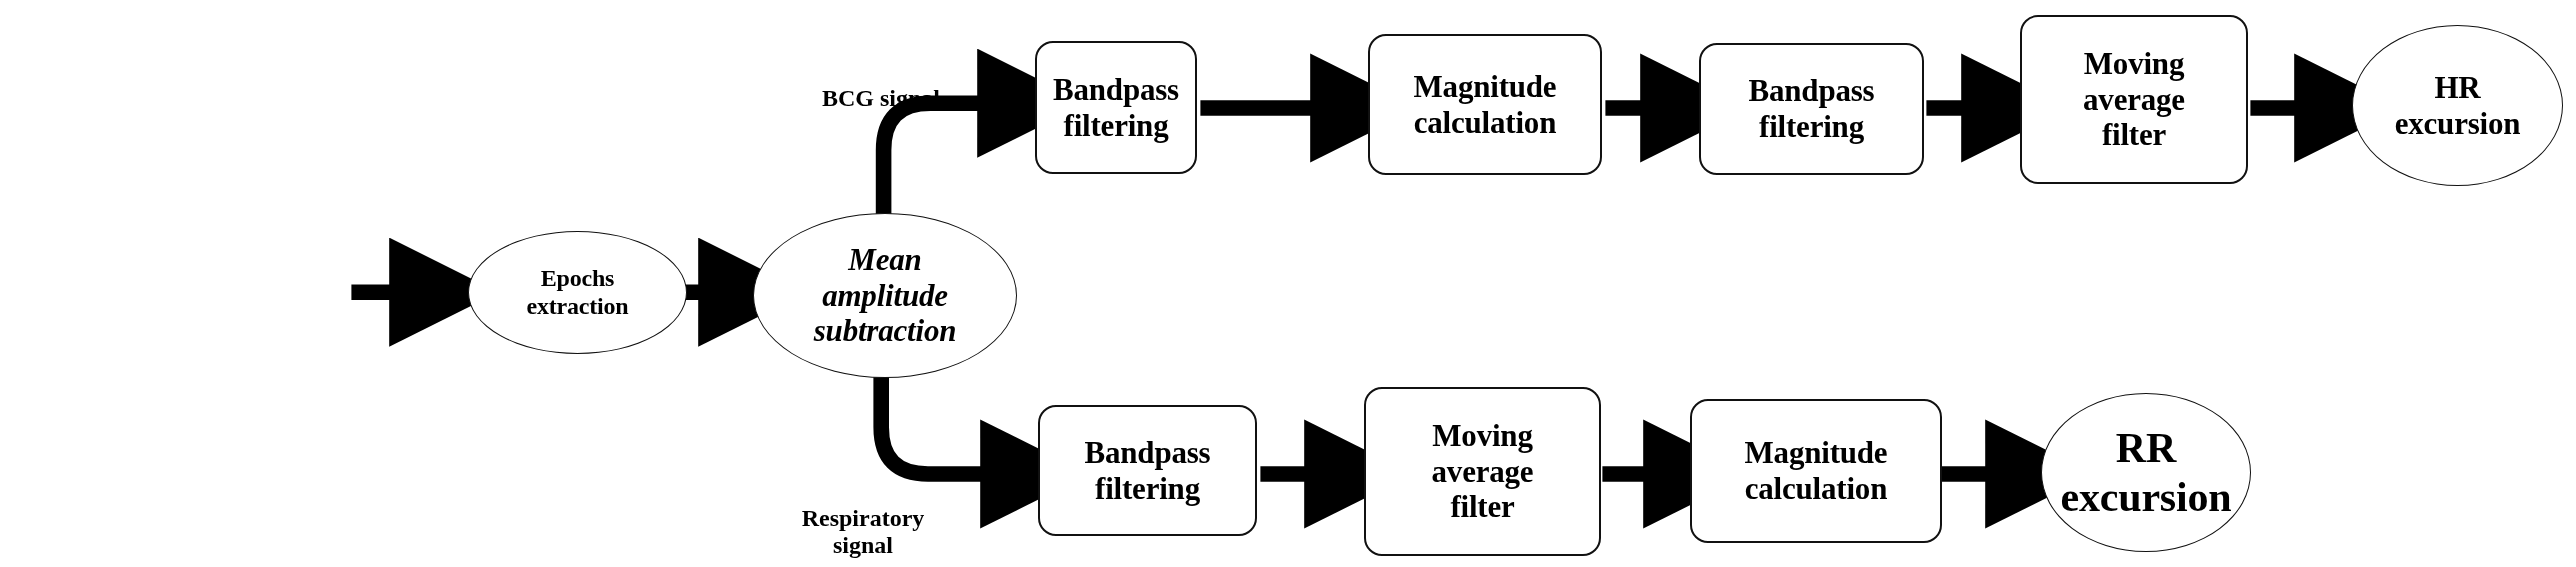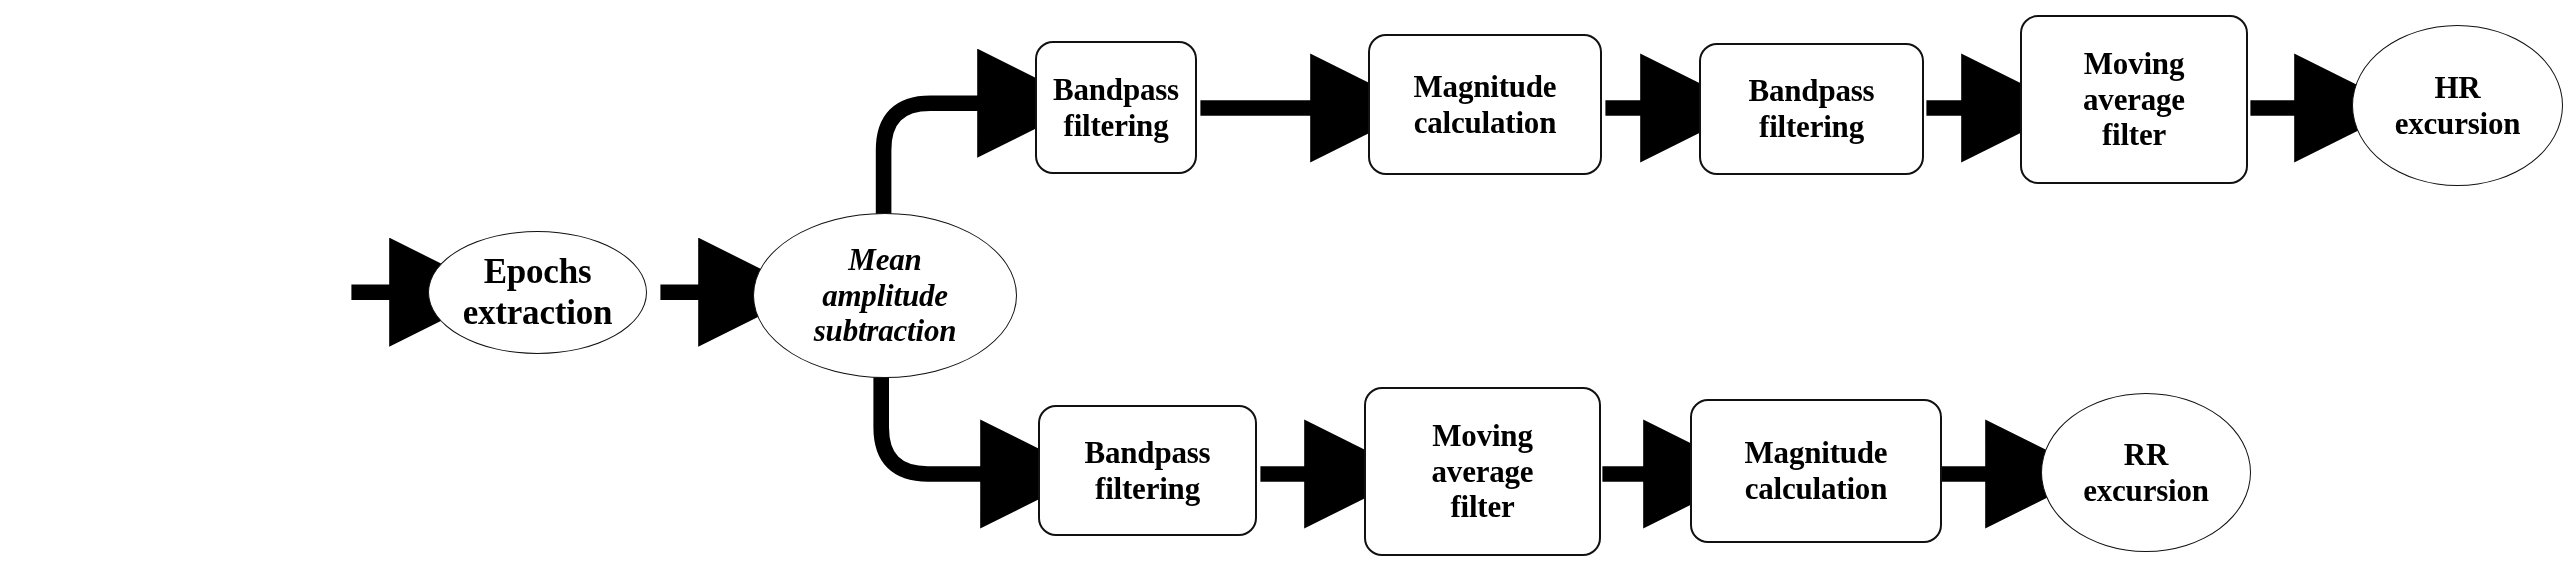--- a/index.html
+++ b/index.html
@@ -62,21 +62,21 @@
     </g>
     <g>
       <path d="M2670,790 L2790,790" stroke="#000" stroke-width="26" fill="none" marker-end="url(#ah)"></path>
     </g>
     <g>
       <path d="M3235,790 L3360,790" stroke="#000" stroke-width="26" fill="none" marker-end="url(#ah)"></path>
     </g>
   </svg>
 
 
-  <div class="node ellipse" style="left:428px;top:231px;width:219px;height:123px;font-size:35px;">
+  <div class="node ellipse" style="left:468px;top:231px;width:219px;height:123px;font-size:24px;">
     <span class="nlabel">Epochs
 extraction</span>
   </div>
 
   <div class="node ellipse" style="left:753px;top:213px;width:264px;height:165px;font-size:31px;font-style:italic;">
     <span class="nlabel">Mean
 amplitude
 subtraction</span>
   </div>
 
@@ -115,21 +115,28 @@
     <span class="nlabel">Moving
 average
 filter</span>
   </div>
 
   <div class="node boxproc" style="left:1690px;top:399px;width:252px;height:144px;font-size:31px;">
     <span class="nlabel">Magnitude
 calculation</span>
   </div>
 
-  <div class="node ellipse" style="left:2041px;top:393px;width:210px;height:159px;font-size:31px;">
+  <div class="node ellipse" style="left:2041px;top:393px;width:210px;height:159px;font-size:42px;">
     <span class="nlabel">RR
 excursion</span>
   </div>
 
+  <div class="edgelabel" style="left:791px;top:57px;width:180px;font-size:24px;">
+    <span>BCG signal</span>
+  </div>
 
+  <div class="edgelabel" style="left:773px;top:477px;width:180px;font-size:24px;">
+    <span>Respiratory
+signal</span>
+  </div>
 
 </div>
 
 
 </body></html>

